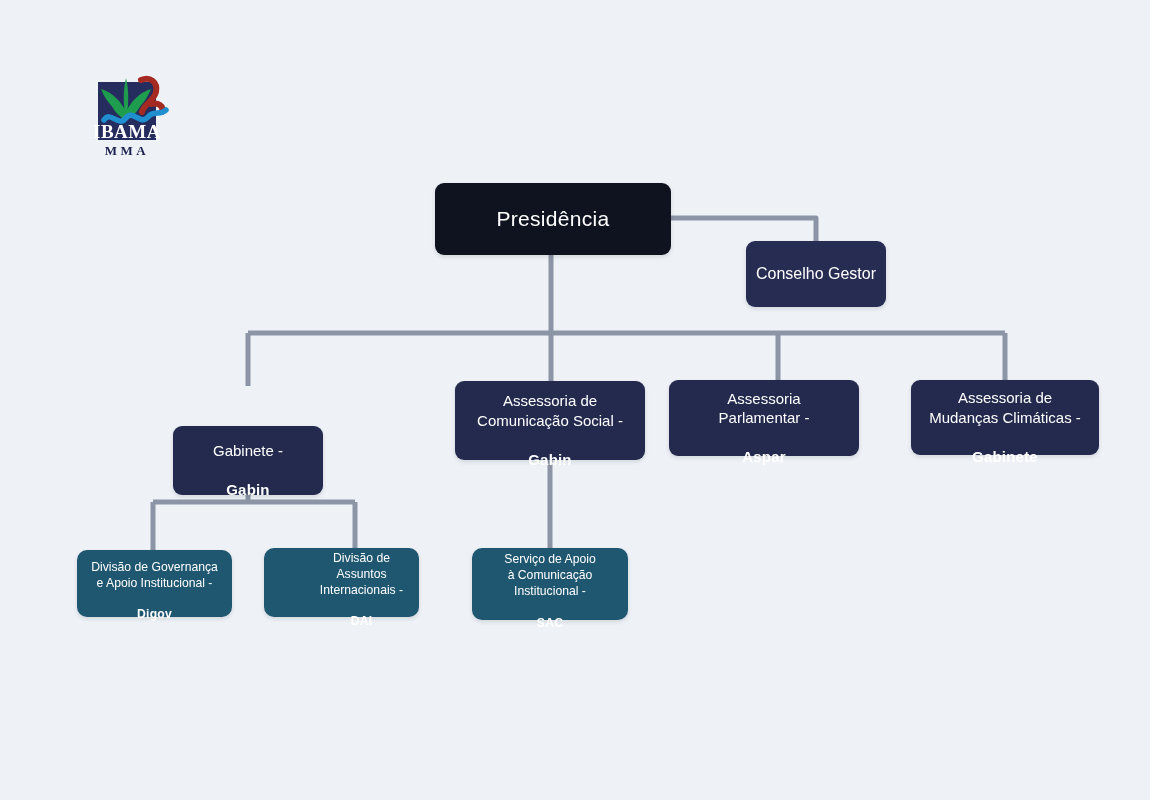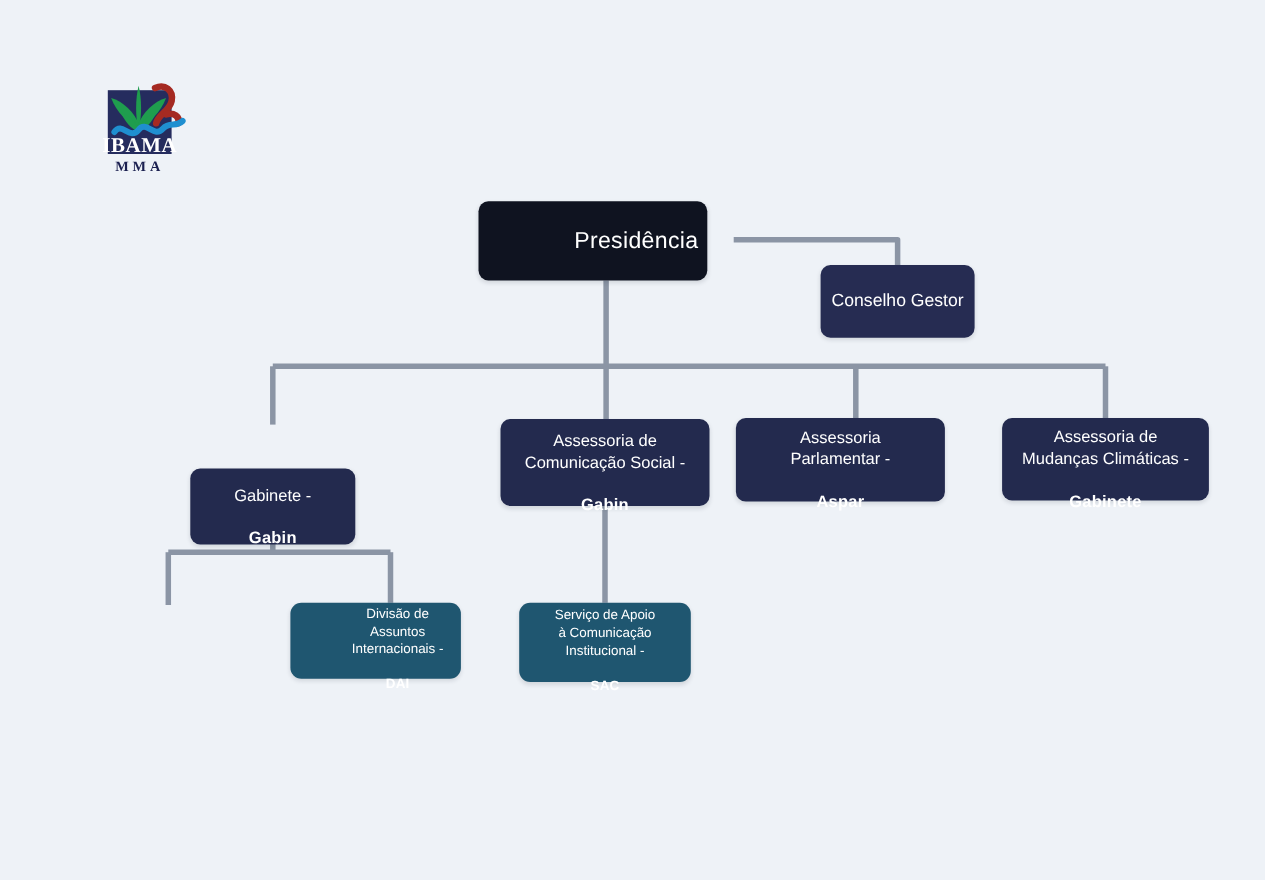--- a/index.html
+++ b/index.html
@@ -129,21 +129,21 @@
 
       <path d="M248 455 V 502"></path>
       <path d="M153 502 H 355"></path>
       <path d="M153 502 V 550"></path>
       <path d="M355 502 V 548"></path>
 
       <path d="M550 460 V 548"></path>
     </g>
   </svg>
 
-  <div class="node node--root" style="left:435px; top:183px; width:208px; height:72px;justify-content:flex-end;">
+  <div class="node node--root" style="left:435px; top:183px; width:236px; height:72px;">
     <span class="label">Presidência</span>
   </div>
 
   <div class="node node--council" style="left:746px; top:241px; width:140px; height:66px;">
     <span class="label">Conselho Gestor</span>
   </div>
 
   <div class="node node--advisory" style="left:173px; top:386px; width:150px; height:69px;margin-top:40px;">
     <span class="label">
       <span>Gabinete -</span><br>
@@ -168,20 +168,27 @@
   </div>
 
   <div class="node node--advisory" style="left:911px; top:380px; width:188px; height:75px;">
     <span class="label">
       <span>Assessoria de
 Mudanças Climáticas -</span><br>
       <b>Gabinete</b>
     </span>
   </div>
 
+  <div class="node node--division" style="left:77px; top:550px; width:155px; height:67px;">
+    <span class="label">
+      <span>Divisão de Governança
+e Apoio Institucional -</span><br>
+      <b>Digov</b>
+    </span>
+  </div>
 
   <div class="node node--division" style="left:264px; top:548px; width:155px; height:69px;padding-left:48px;">
     <span class="label">
       <span>Divisão de Assuntos
 Internacionais -</span><br>
       <b>DAI</b>
     </span>
   </div>
 
   <div class="node node--division" style="left:472px; top:548px; width:156px; height:72px;">

